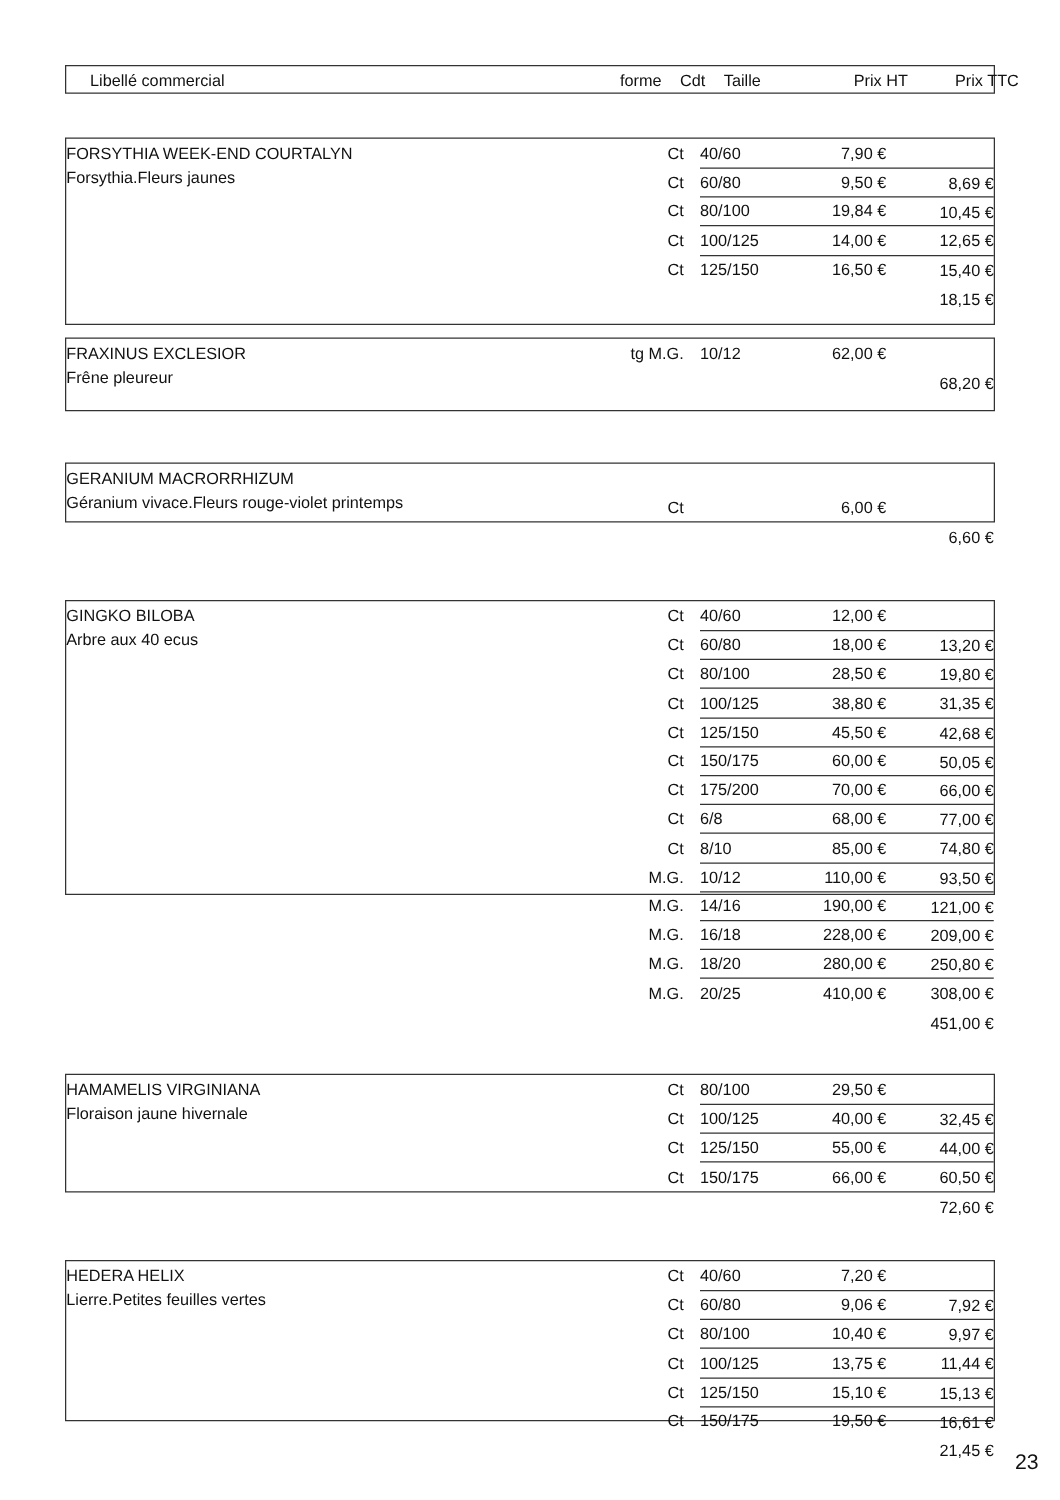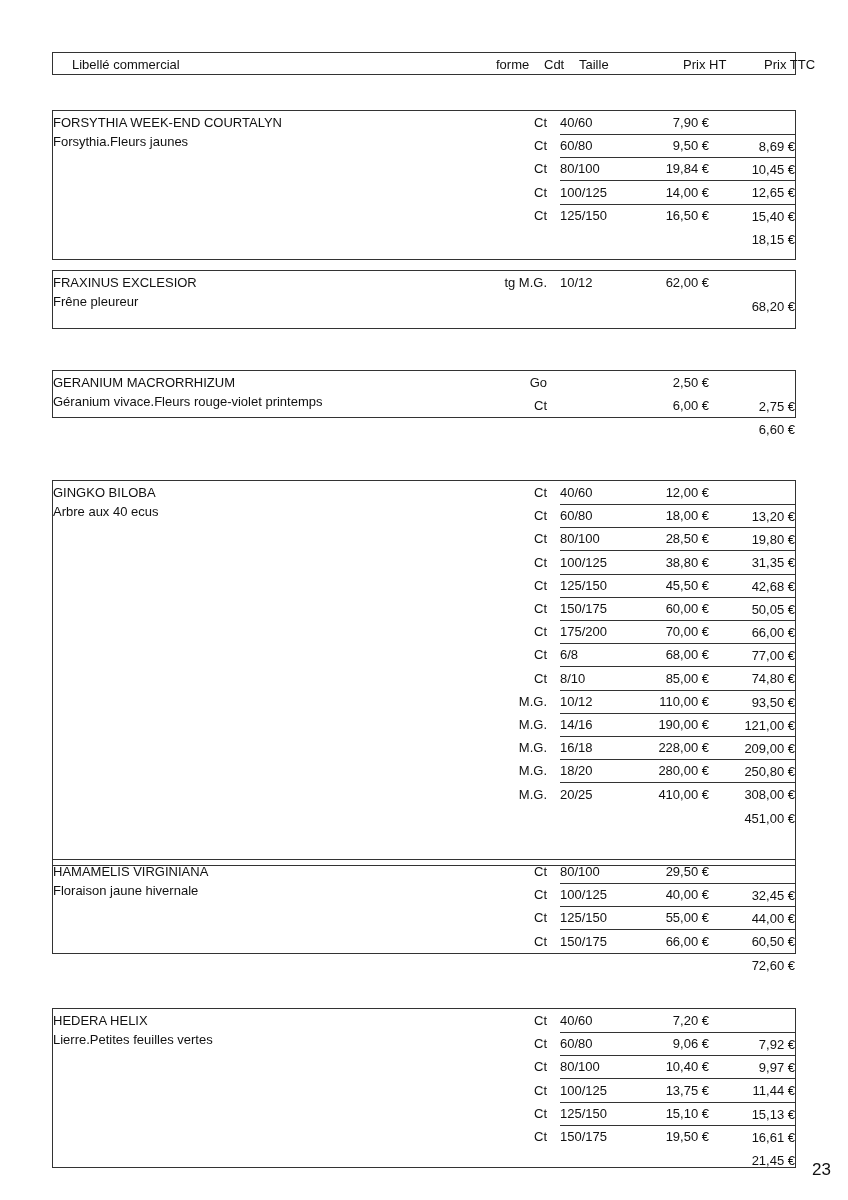--- a/index.html
+++ b/index.html
@@ -80,34 +80,28 @@
       <div class="row" style="top: 0px;">
         <span class="cdt">tg M.G.</span>
         <span class="taille">10/12</span>
         <span class="ht">62,00 €</span>
         <span class="ttc">68,20 €</span>
       </div>
     </div>
     <div class="box" style="top: 370px; height: 48.4px;">
       <div class="block-name">GERANIUM MACRORRHIZUM</div>
       <div class="block-desc">Géranium vivace.Fleurs rouge-violet printemps</div>
-      <div class="row" style="top: 0px;">
-        <span class="cdt">Go</span>
-        <span class="taille"></span>
-        <span class="ht">2,50 €</span>
-        <span class="ttc">2,75 €</span>
-      </div>
       <div class="row" style="top: 23.2px;">
         <span class="cdt">Ct</span>
         <span class="taille"></span>
         <span class="ht">6,00 €</span>
         <span class="ttc">6,60 €</span>
       </div>
     </div>
-    <div class="box" style="top: 480px; height: 386px;">
+    <div class="box" style="top: 480px; height: 236px;">
       <div class="block-name">GINGKO BILOBA</div>
       <div class="block-desc">Arbre aux 40 ecus</div>
       <div class="row" style="top: 0px;">
         <span class="cdt">Ct</span>
         <span class="taille">40/60</span>
         <span class="ht">12,00 €</span>
         <span class="ttc">13,20 €</span>
         <div class="uline"></div>
       </div>
       <div class="row" style="top: 23.2px;">
@@ -225,21 +219,21 @@
         <span class="ttc">60,50 €</span>
         <div class="uline"></div>
       </div>
       <div class="row" style="top: 69.6px;">
         <span class="cdt">Ct</span>
         <span class="taille">150/175</span>
         <span class="ht">66,00 €</span>
         <span class="ttc">72,60 €</span>
       </div>
     </div>
-    <div class="box" style="top: 1008px; height: 160px;">
+    <div class="box" style="top: 1008px; height: 129px;">
       <div class="block-name">HEDERA HELIX</div>
       <div class="block-desc">Lierre.Petites feuilles vertes</div>
       <div class="row" style="top: 0px;">
         <span class="cdt">Ct</span>
         <span class="taille">40/60</span>
         <span class="ht">7,20 €</span>
         <span class="ttc">7,92 €</span>
         <div class="uline"></div>
       </div>
       <div class="row" style="top: 23.2px;">

